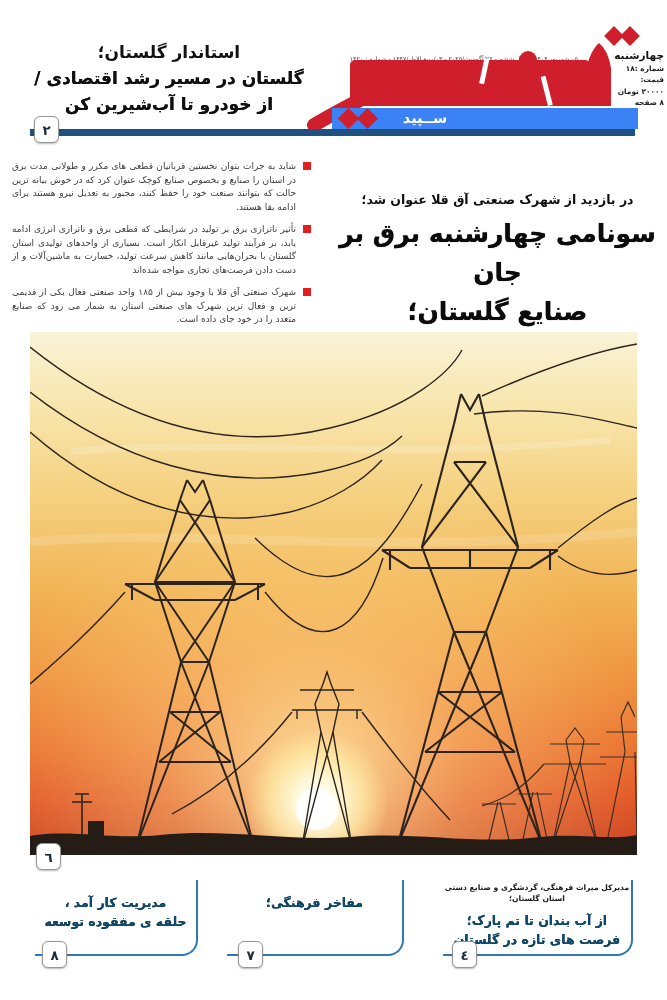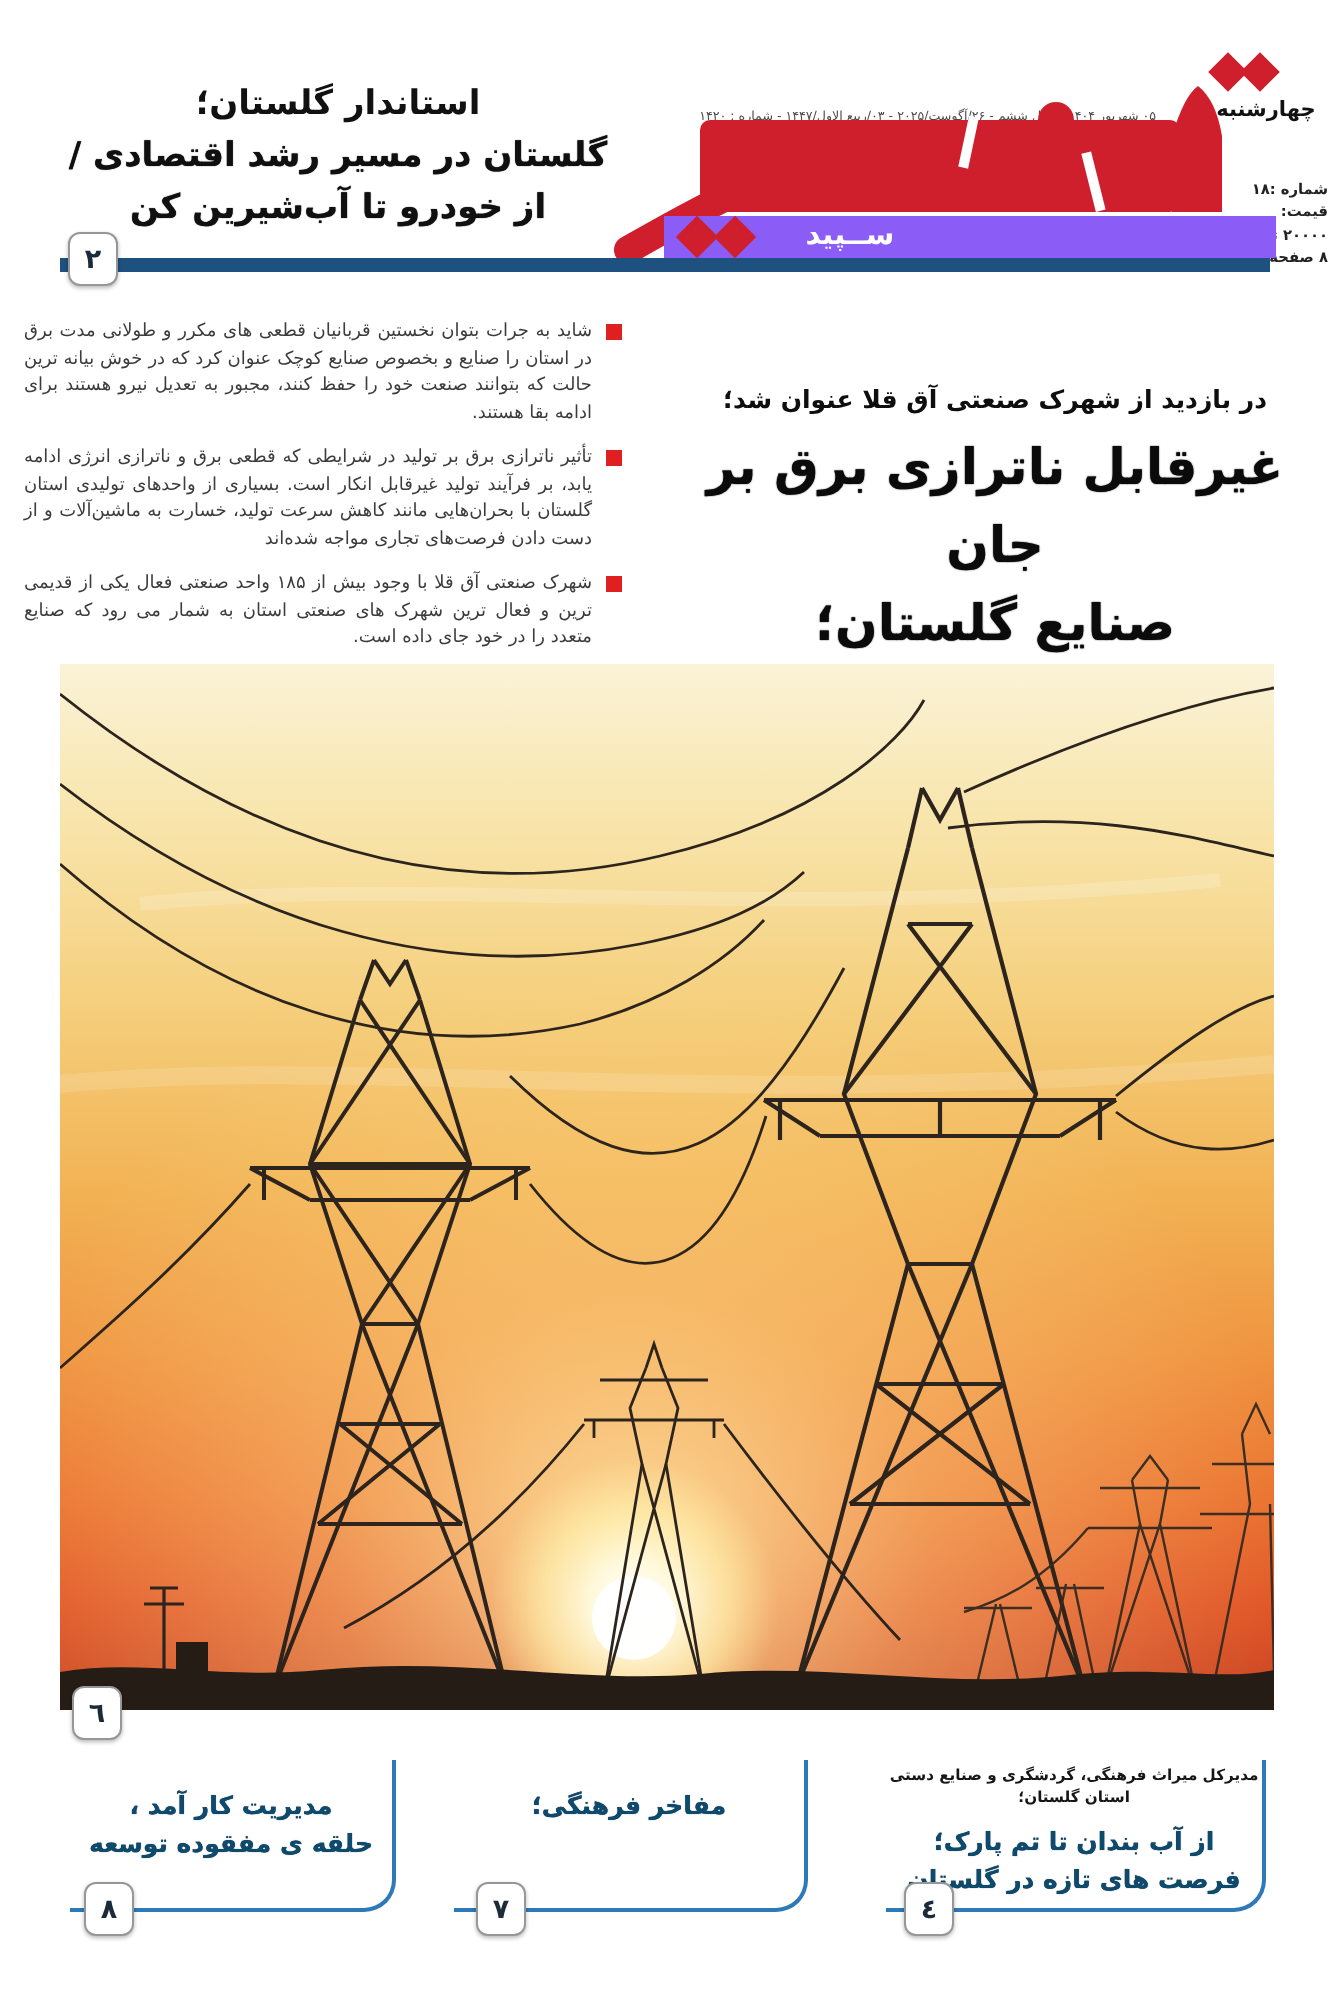--- a/index.html
+++ b/index.html
@@ -4,27 +4,27 @@
 <style>
   html,body{margin:0;padding:0;background:#e9e9e9;}
   .page{
     position:relative;width:667px;height:1000px;margin:0 auto;
     background:#ffffff;overflow:hidden;direction:rtl;
     font-family:"DejaVu Sans","Liberation Sans",sans-serif;color:#1a1a1a;
   }
   .abs{position:absolute;}
   
   .m-info{right:3px;top:49px;width:62px;text-align:right;line-height:1.25;}
-  .m-weekday{font-size:10.5px;font-weight:bold;color:#111;margin-bottom:28px;text-align:center;}
+  .m-weekday{font-size:10.5px;font-weight:bold;color:#111;margin-bottom:2px;}
   .m-small{font-size:7.4px;font-weight:bold;color:#222;margin-bottom:2px;}
   .m-dateline{left:398px;top:55px;width:180px;font-size:6.3px;color:#4a4a4a;
     white-space:nowrap;text-align:center;direction:rtl;}
   .diamond{position:absolute;background:#cf1f2c;transform:rotate(45deg);}
   .logo-wrap{left:300px;top:20px;width:345px;height:112px;}
-  .sepid-bar{left:332px;top:108px;width:306px;height:21px;background:#8b5cf6;z-index:3;}
+  .sepid-bar{left:332px;top:108px;width:306px;height:21px;background:#3b82f6;z-index:3;}
   .sepid-text{position:absolute;left:0;top:0;width:100%;height:21px;line-height:20px;
     color:#fff;font-size:14.5px;font-weight:bold;text-align:center;padding-right:120px;
     box-sizing:border-box;letter-spacing:1px;}
   .rule-blue{left:30px;top:129px;width:605px;height:7px;background:#1e5180;z-index:2;}
   .emblem{left:354px;top:12px;width:58px;height:62px;}
   
   .badge{position:absolute;width:23px;height:25px;background:#fff;border:1.6px solid #979797;
     border-radius:6px;display:flex;align-items:center;justify-content:center;
     font-weight:bold;font-size:13.5px;color:#1c2b3a;box-shadow:0 1px 2px rgba(0,0,0,.28);z-index:6;}
   
@@ -100,21 +100,21 @@
     <div class="kicker">استاندار گلستان؛</div>
     <div class="title">
       <div>گلستان در مسیر رشد اقتصادی /</div>
       <div>از خودرو تا آب‌شیرین کن</div>
     </div>
   </div>
 
   <div class="abs lead">
     <div class="kicker">در بازدید از شهرک صنعتی آق قلا عنوان شد؛</div>
     <div class="title">
-      <div>غیرقابل ناترازی برق بر جان</div>
+      <div>سونامی چهارشنبه برق بر جان</div>
       <div>صنایع گلستان؛</div>
       <div>مجبور به تعدیل نیرو هستیم</div>
     </div>
   </div>
 
   <div class="abs bullets">
     <p class="bullet">شاید به جرات بتوان نخستین قربانیان قطعی های مکرر و طولانی مدت برق در استان را صنایع و بخصوص صنایع کوچک عنوان کرد که در خوش بیانه ترین حالت که بتوانند صنعت خود را حفظ کنند، مجبور به تعدیل نیرو هستند برای ادامه بقا هستند.</p>
     <p class="bullet">تأثیر ناترازی برق بر تولید در شرایطی که قطعی برق و ناترازی انرژی ادامه یابد، بر فرآیند تولید غیرقابل انکار است. بسیاری از واحدهای تولیدی استان گلستان با بحران‌هایی مانند کاهش سرعت تولید، خسارت به ماشین‌آلات و از دست دادن فرصت‌های تجاری مواجه شده‌اند</p>
     <p class="bullet">شهرک صنعتی آق قلا با وجود بیش از ۱۸۵ واحد صنعتی فعال یکی از قدیمی ترین و فعال ترین شهرک های صنعتی استان به شمار می رود که صنایع متعدد را در خود جای داده است.</p>
   </div>

